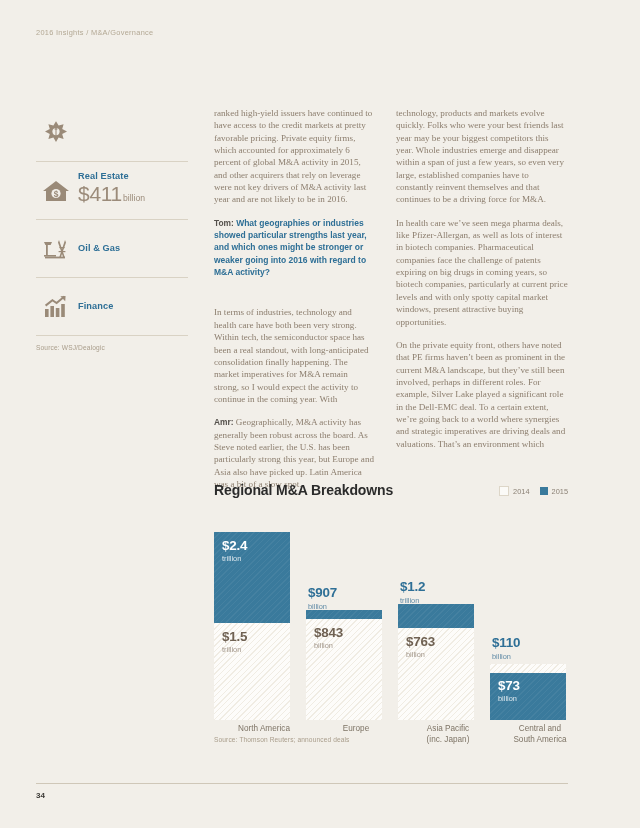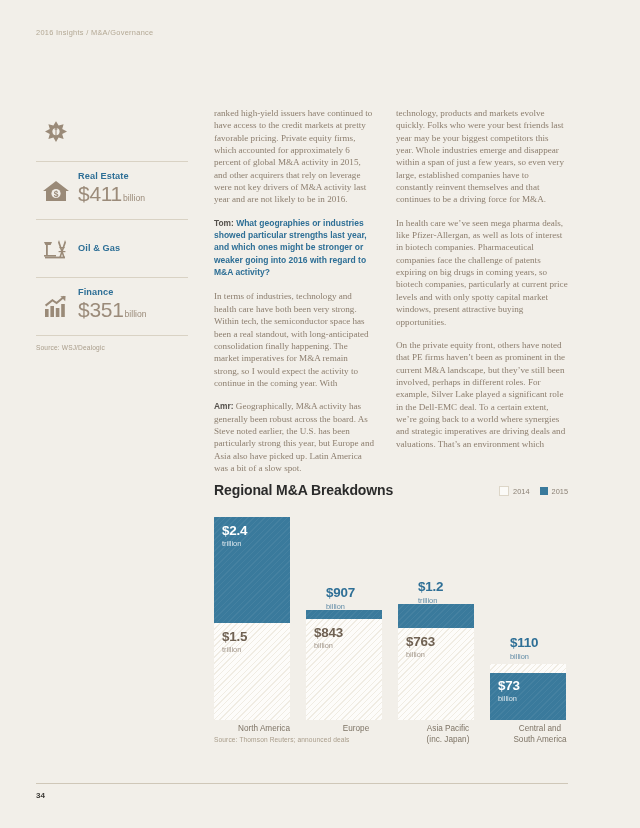--- a/index.html
+++ b/index.html
@@ -107,21 +107,21 @@
     font-size: 8.4px;
     color: #55514c;
   }
   .question {
     font-family: "Liberation Sans", sans-serif;
     font-weight: bold;
     font-size: 8.5px;
     line-height: 12.2px;
     color: #2e6f96;
   }
-  p.q-para { margin-bottom: 12px; }
+  p.q-para { margin-bottom: 28px; }
 
   
   .chart-block {
     position: absolute;
     left: 214px;
     top: 482px;
     width: 354px;
   }
   .chart-head {
     display: flex;
@@ -209,21 +209,21 @@
     font-size: 7.4px;
     display: block;
     margin-top: 3px;
   }
   .lab-on-teal .amt { color: #ffffff; }
   .lab-on-teal .unit { color: #dfe9ef; }
   .lab-on-white .amt { color: #6f6152; }
   .lab-on-white .unit { color: #a2968a; }
   .lab-above {
     position: absolute;
-    left: 20px;
+    left: 2px;
     line-height: 1;
   }
   .lab-above .amt {
     font-size: 13.4px;
     font-weight: bold;
     color: #2e6f96;
     letter-spacing: -0.2px;
     display: block;
   }
   .lab-above .unit {
@@ -328,21 +328,20 @@
           <rect x="2" y="14" width="3.6" height="8"></rect>
           <rect x="7.4" y="11" width="3.6" height="11"></rect>
           <rect x="12.8" y="13" width="3.6" height="9"></rect>
           <rect x="18.2" y="9" width="3.6" height="13"></rect>
           <path d="M2.6 10.6 L9.4 5.2 L13.6 8 L21.4 1.6" stroke="currentColor" stroke-width="2" fill="none"></path>
           <path d="M17.4 1.2 L22.6 1 L22.2 6.2 Z"></path>
         </svg>
       </div>
       <div class="stat-text">
         <div class="stat-label">Finance</div>
-        <div class="stat-value"><span>$351</span><span class="unit">billion</span></div>
       </div>
     </div>
 
     <div class="rail-source">Source: WSJ/Dealogic</div>
   </div>
 
   <div class="col col-1">
     <p>ranked high-yield issuers have continued to have access to the credit markets at pretty favorable pricing. Private equity firms, which accounted for approximately 6 percent of global M&amp;A activity in 2015, and other acquirers that rely on leverage were not key drivers of M&amp;A activity last year and are not likely to be in 2016.</p>
     <p class="q-para"><span class="speaker">Tom:</span> <span class="question">What geographies or industries showed particular strengths last year, and which ones might be stronger or weaker going into 2016 with regard to M&amp;A activity?</span></p>
     <p>In terms of industries, technology and health care have both been very strong. Within tech, the semiconductor space has been a real standout, with long-anticipated consolidation finally happening. The market imperatives for M&amp;A remain strong, so I would expect the activity to continue in the coming year. With</p>
@@ -367,21 +366,21 @@
           <span class="swatch y2015"></span>
           <span>2015</span>
         </div>
       </div>
     </div>
 
     <div class="plot">
 
       <div class="group" style="left:0px; width:76px; height:100%;">
         <div class="bars">
-          <div class="bar b2015" style="height:106px;">
+          <div class="bar b2015" style="height:91px;">
             <span class="bar-lab lab-on-teal">
               <span class="amt">$2.4</span>
               <span class="unit">trillion</span>
             </span>
           </div>
           <div class="bar b2014" style="height:97px;">
             <span class="bar-lab lab-on-white">
               <span class="amt">$1.5</span>
               <span class="unit">trillion</span>
             </span>

